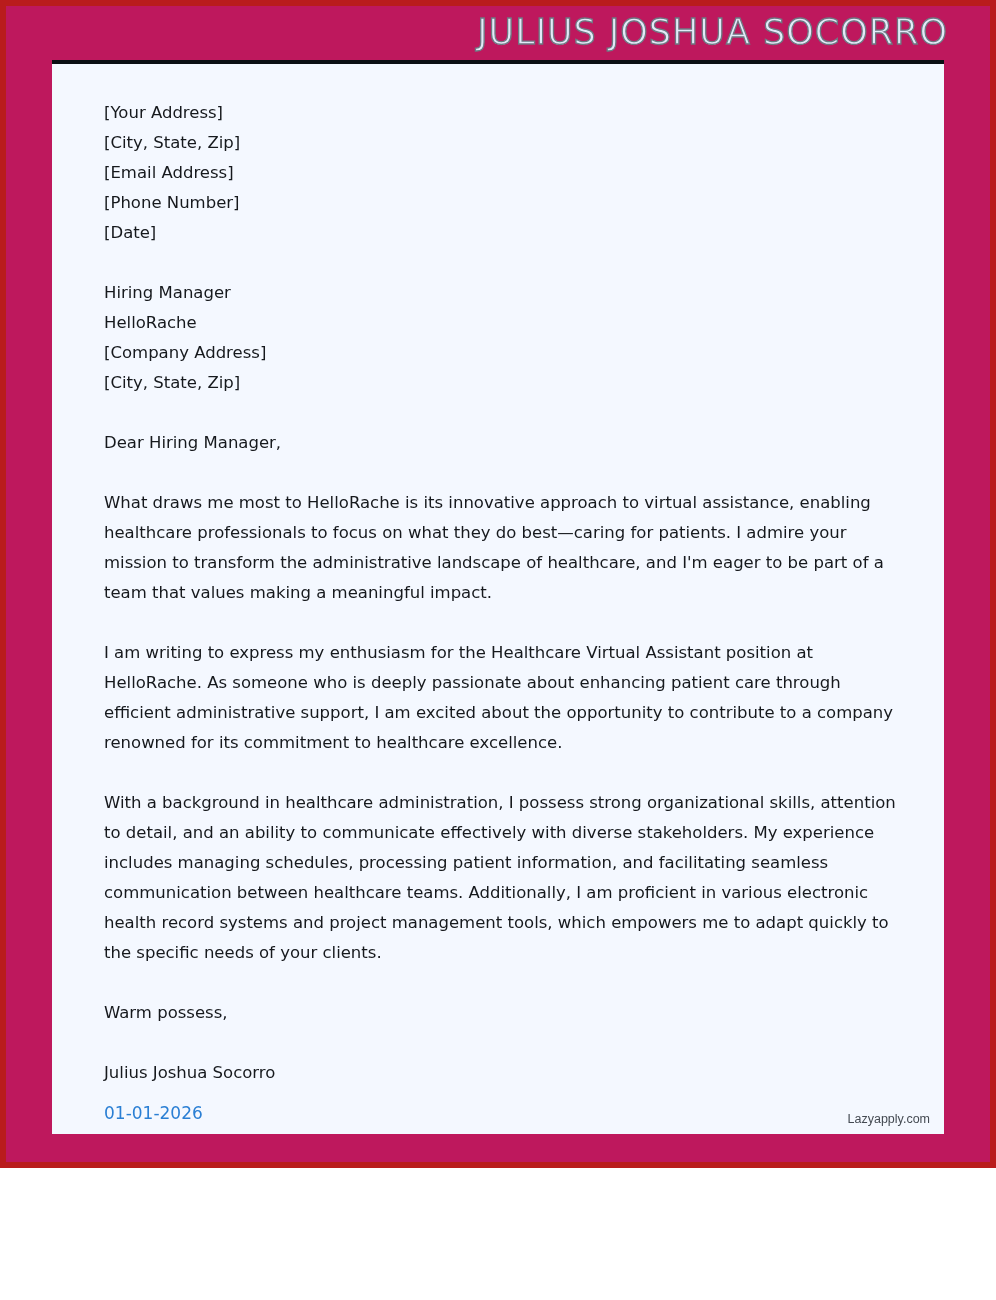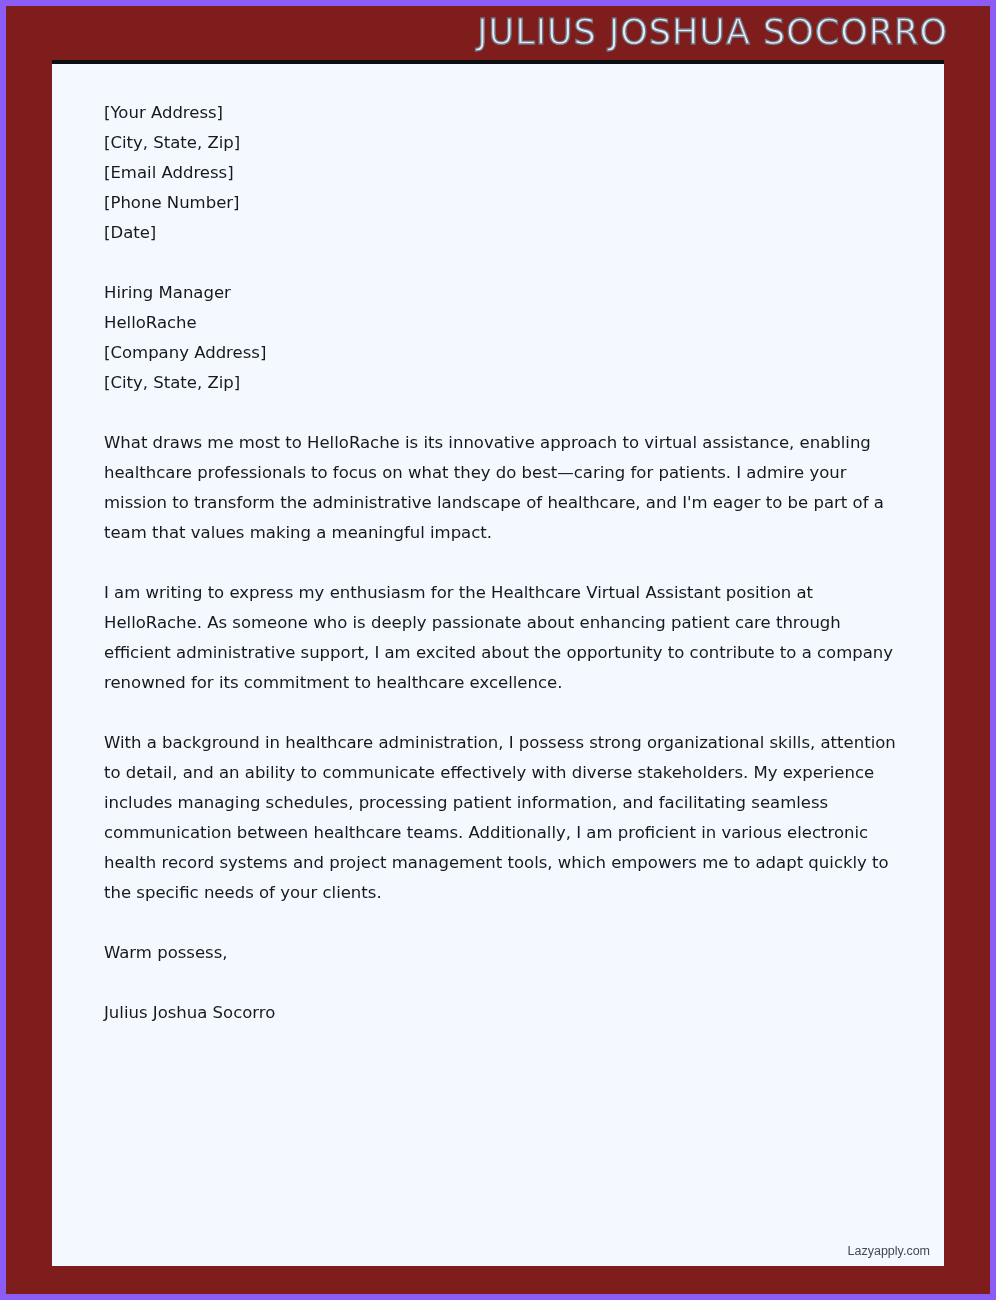--- a/index.html
+++ b/index.html
@@ -9,24 +9,24 @@
   body {
     width: 996px;
     height: 1300px;
     background: #ffffff;
     font-family: "DejaVu Sans", sans-serif;
     overflow: hidden;
   }
   .page {
     position: relative;
     width: 996px;
-    height: 1300px;
-    background: #7f1d1d;
+    height: 1168px;
+    background: #be185d;
     box-sizing: border-box;
-    border: 6px solid #8b5cf6;
+    border: 6px solid #b91c1c;
     overflow: hidden;
   }
   .header {
     height: 52px;
     display: flex;
     align-items: center;
     justify-content: flex-end;
     padding-right: 42px;
     box-sizing: border-box;
   }
@@ -105,26 +105,28 @@
 [City, State, Zip]
 [Email Address]
 [Phone Number]
 [Date]</div>
 
       <div class="block">Hiring Manager
 HelloRache
 [Company Address]
 [City, State, Zip]</div>
 
+      <div class="salutation">Dear Hiring Manager,</div>
 
       <p class="para">What draws me most to HelloRache is its innovative approach to virtual assistance, enabling healthcare professionals to focus on what they do best—caring for patients. I admire your mission to transform the administrative landscape of healthcare, and I'm eager to be part of a team that values making a meaningful impact.</p>
       <p class="para">I am writing to express my enthusiasm for the Healthcare Virtual Assistant position at HelloRache. As someone who is deeply passionate about enhancing patient care through efficient administrative support, I am excited about the opportunity to contribute to a company renowned for its commitment to healthcare excellence.</p>
       <p class="para">With a background in healthcare administration, I possess strong organizational skills, attention to detail, and an ability to communicate effectively with diverse stakeholders. My experience includes managing schedules, processing patient information, and facilitating seamless communication between healthcare teams. Additionally, I am proficient in various electronic health record systems and project management tools, which empowers me to adapt quickly to the specific needs of your clients.</p>
 
       <div class="closing">Warm possess,</div>
       <div class="signature">Julius Joshua Socorro</div>
+      <div class="date-line">01-01-2026</div>
 
     </div>
 
     <div class="footer-brand">Lazyapply.com</div>
   </div>
 
 </div>
 
 </body></html>

